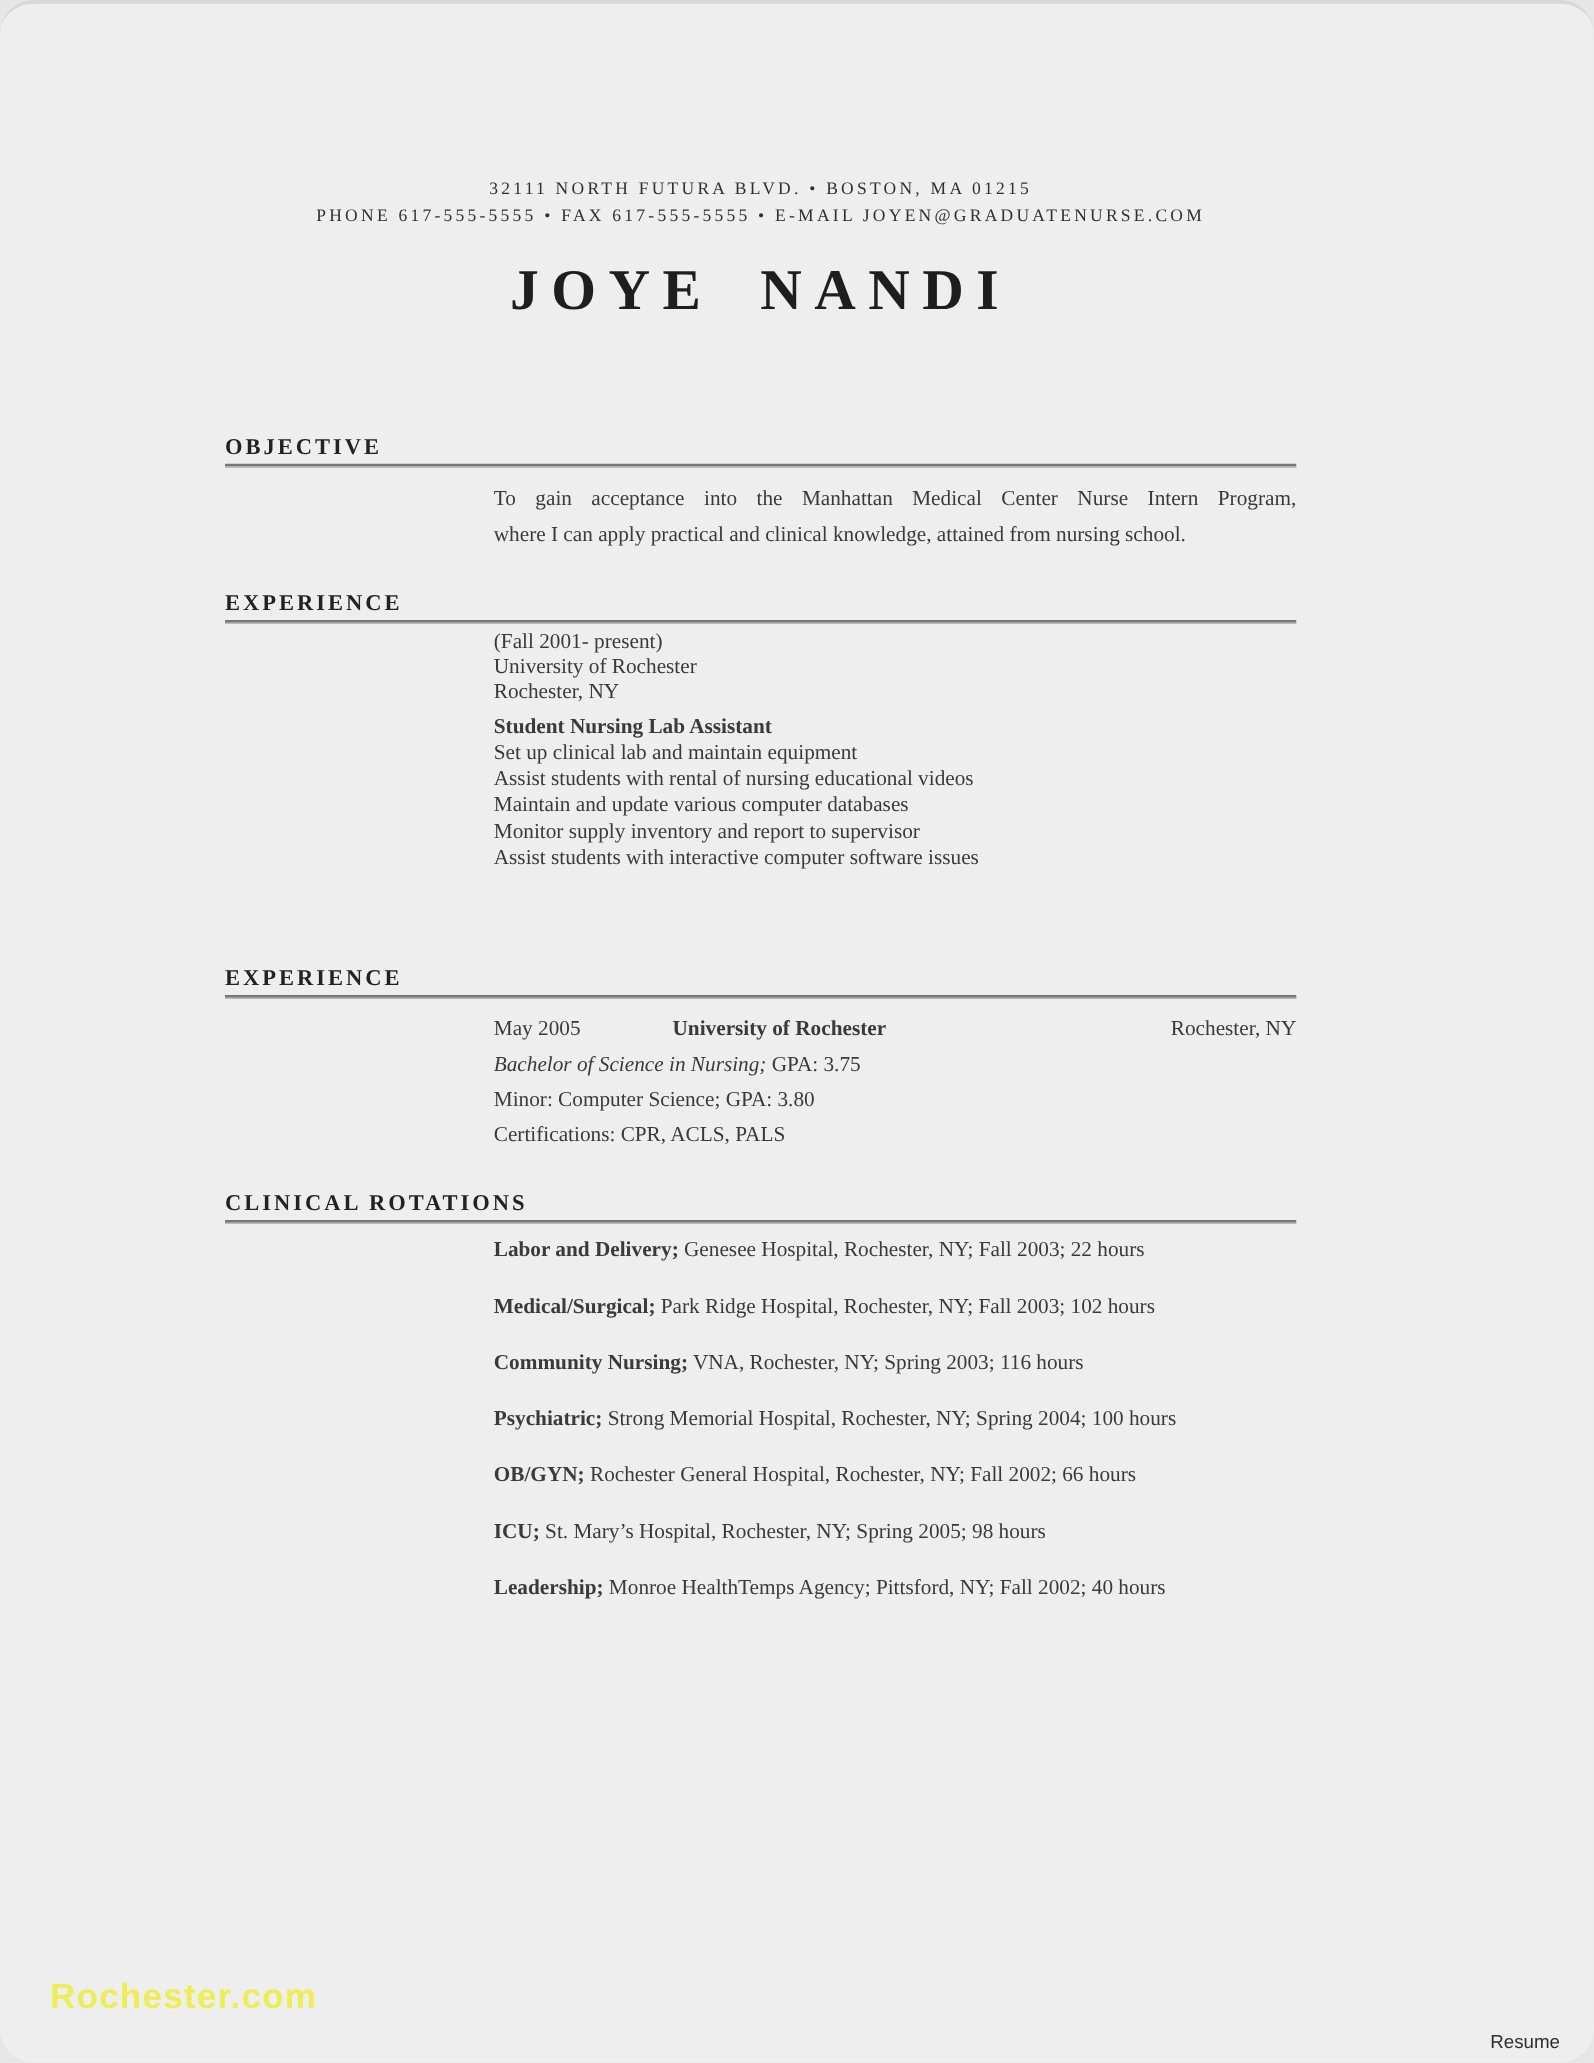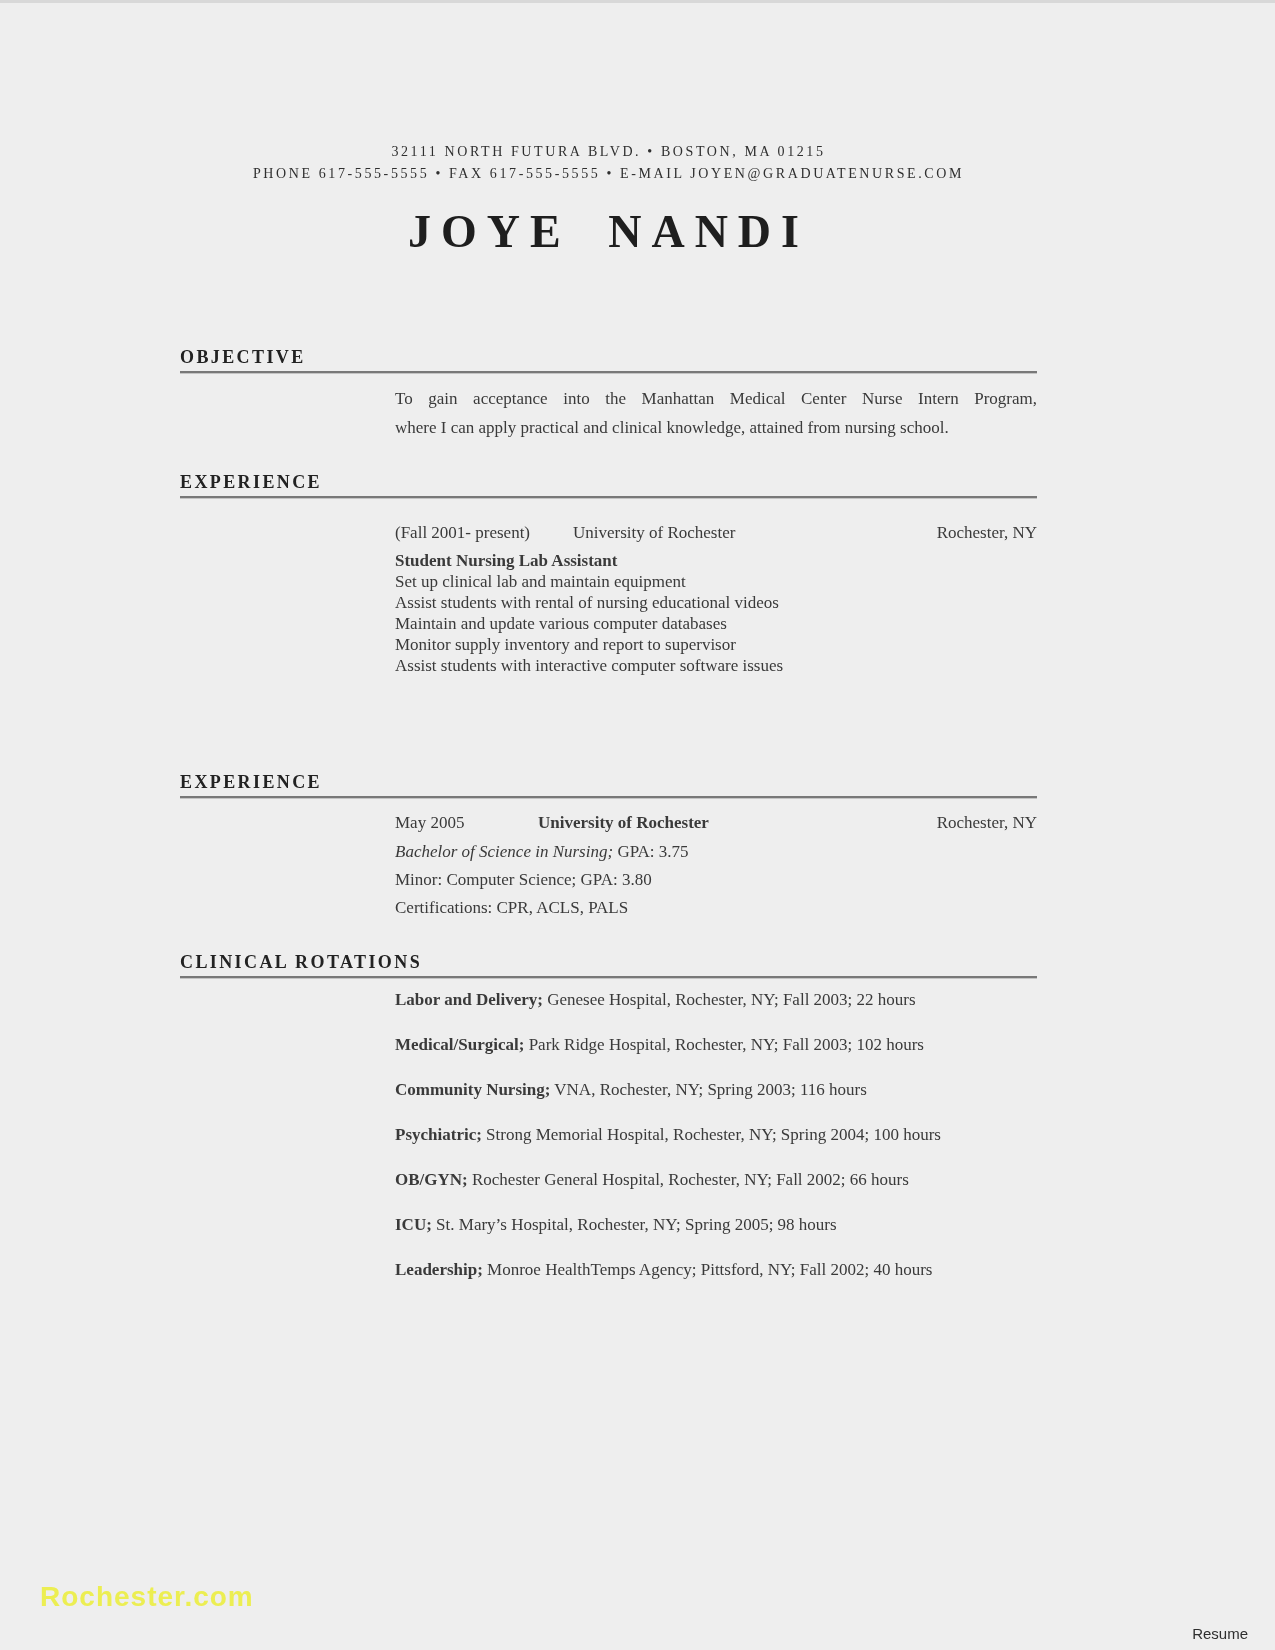--- a/index.html
+++ b/index.html
@@ -6,20 +6,21 @@
   .page {
     position:relative;
     width:1275px; height:1650px;
     margin:0 auto;
     background:var(--page-background,#eeeeee);
     font-family:"Liberation Serif","DejaVu Serif",serif;
     color:var(--body-text,#3a3a3a);
     overflow:hidden;
     border-top:3px solid #d8d8d8;
     box-sizing:border-box;
+    border-radius:27px;
   }
 
   
   .header { position:absolute; top:138px; left:180px; width:857px; text-align:center; }
   .contact-line {
     font-size:14px; letter-spacing:2.6px; line-height:22px;
     color:#2f2f2f; white-space:nowrap;
   }
   .name {
     margin:24px 0 0; font-size:46px; font-weight:700;
@@ -35,26 +36,26 @@
   .rule { height:2px; background:var(--rule,#787878); border-bottom:1px solid #c4c4c4; margin-top:4px; }
   .sec-body { margin-left:215px; font-size:17px; }
 
   
   .objective-body { margin-top:10px; line-height:29px; }
   .objective-body p { margin:0; }
   .objective-body p.just { text-align:justify; text-align-last:justify; }
 
   
   .row { display:flex; line-height:20px; }
-  .exp-row { margin-top:24px; }
+  .exp-row { margin-top:4px;flex-direction:column; }
   .edu-row { margin-top:14px; }
   .date-col { width:178px; flex:none; }
   .edu-date-col { width:143px; flex:none; }
   .org-col { flex:1; text-align:left; }
-  .loc-col { flex:none;text-align:center; }
+  .loc-col { flex:none; }
   .bold { font-weight:700; }
   .it { font-style:italic; }
 
   .job-title { font-weight:700; margin-top:8px; line-height:19px; }
   .duties div { margin-top:2px; line-height:19px; }
 
   .edu-line { margin-top:9px; line-height:19px; }
 
   
   .rotations { margin-top:12px; }

